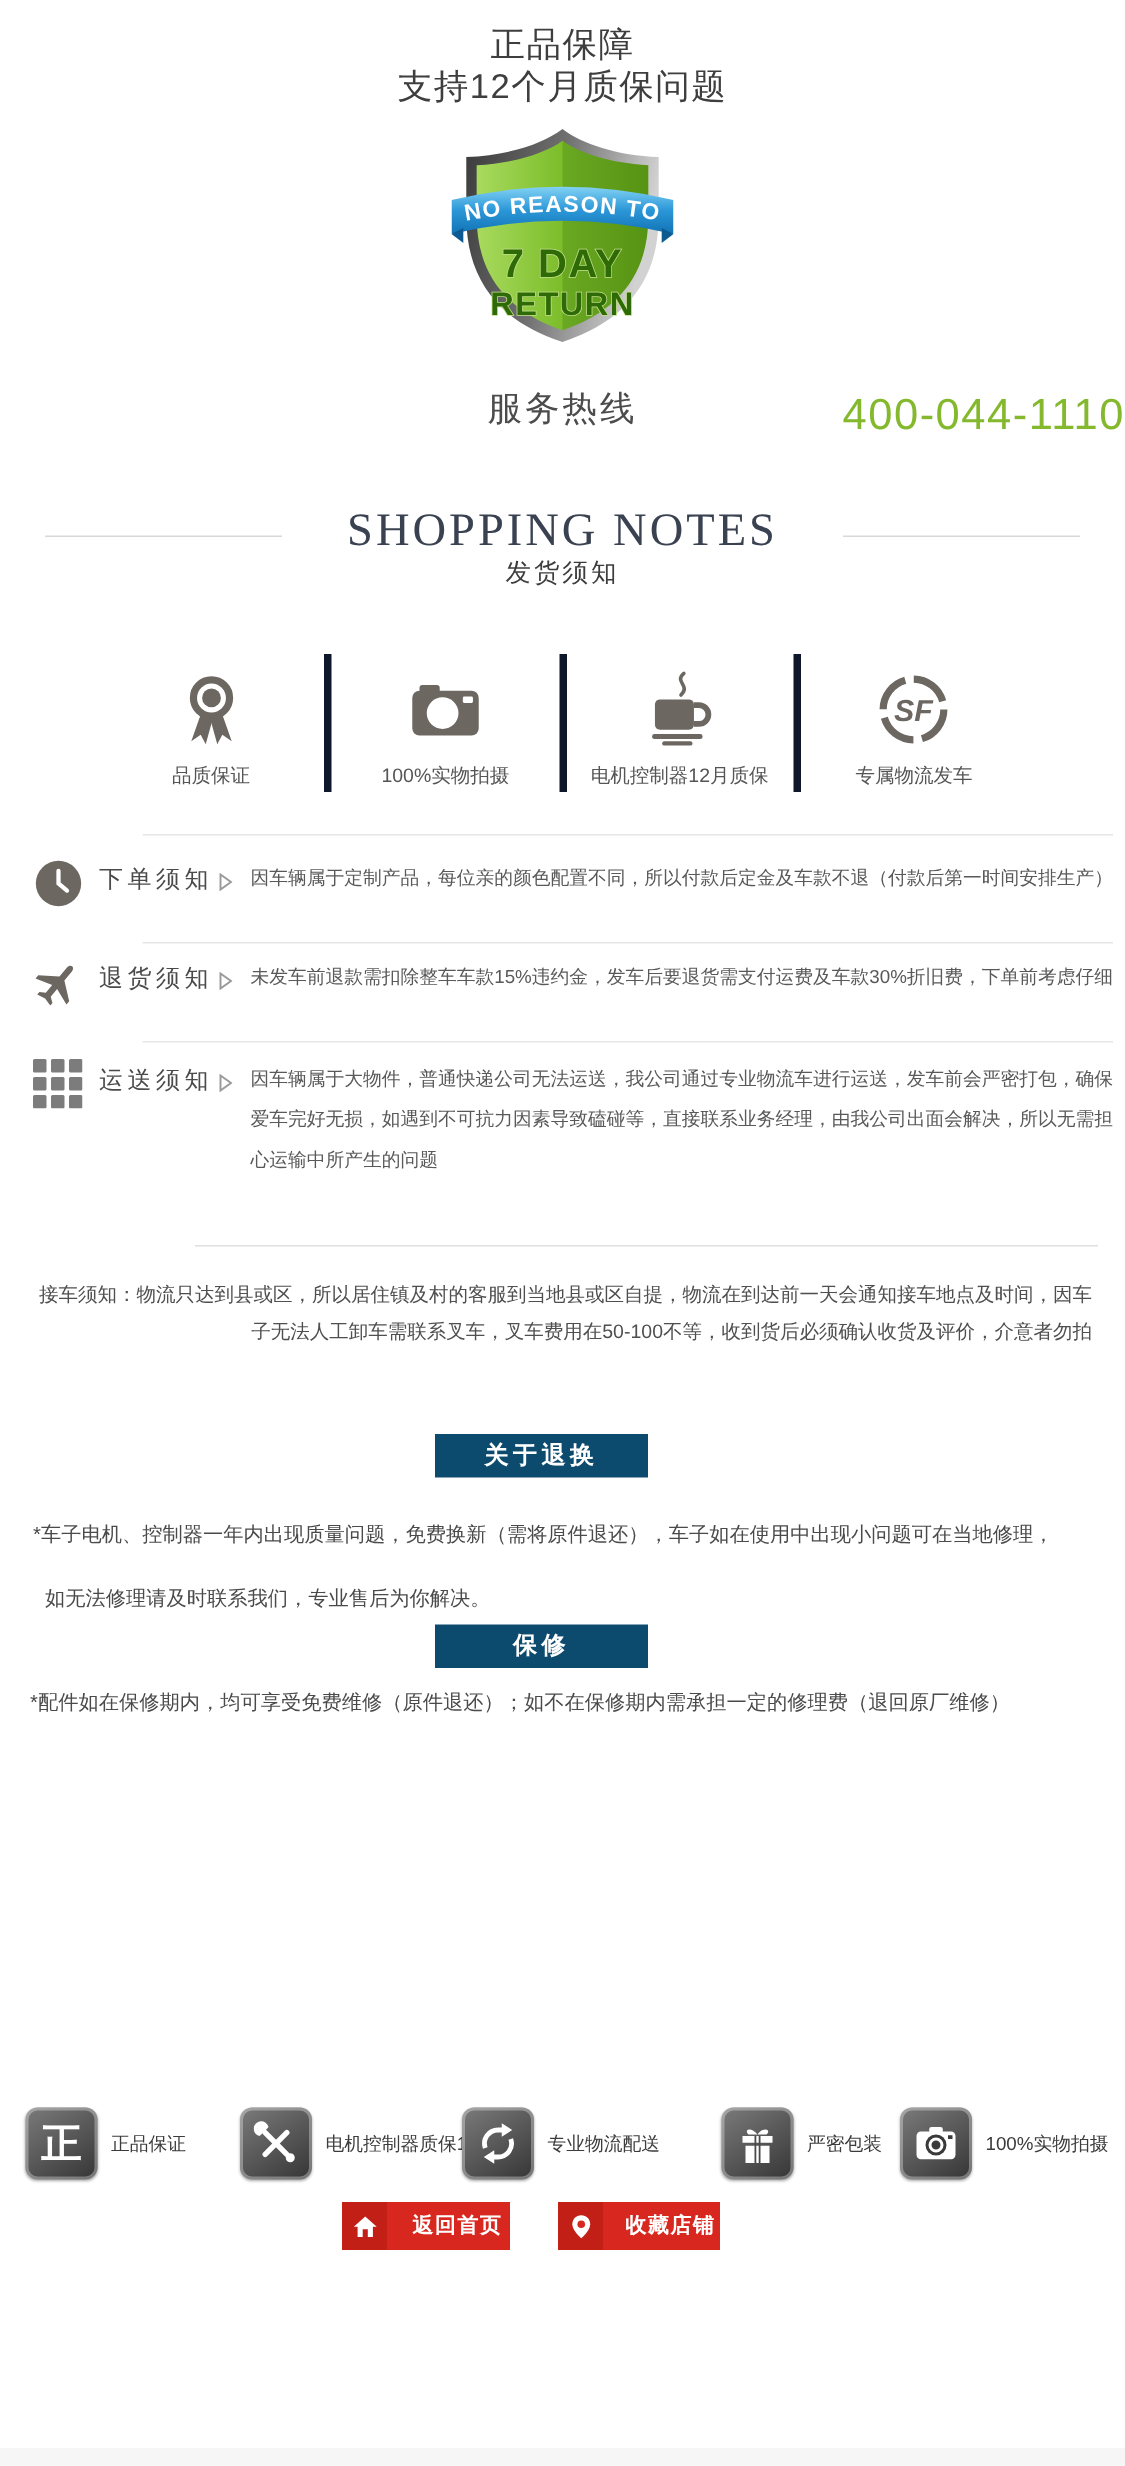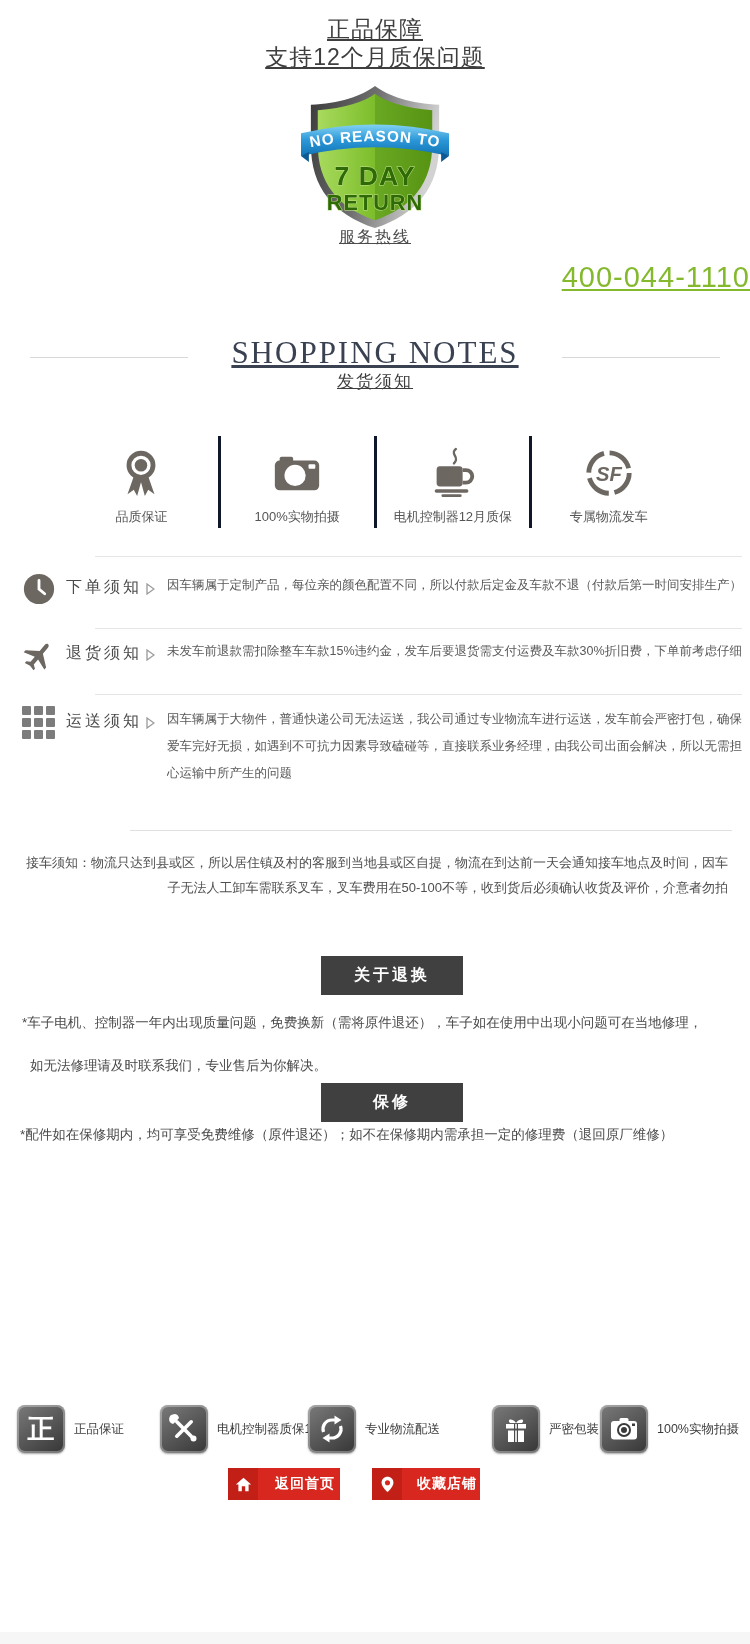--- a/index.html
+++ b/index.html
@@ -1,67 +1,67 @@
 <!DOCTYPE html>
 <html><head>
 <meta charset="utf-8">
 <style>
   html,body{margin:0;padding:0;background:#fff;}
   .page{position:relative;width:750px;height:1644px;background:#fff;overflow:hidden;
         font-family:"Liberation Sans", sans-serif;}
   .abs{position:absolute;}
-  .ctr{left:0;right:0;text-align:center;text-decoration:underline;}
+  .ctr{left:0;right:0;text-align:center;}
 
   
   .title1{top:14px;font-size:23px;color:#3e3e3e;font-weight:500;letter-spacing:1px;}
   .title2{top:42px;font-size:23px;color:#3e3e3e;font-weight:500;letter-spacing:1px;}
 
   .badge-wrap{top:82px;left:301px;width:148px;height:150px;}
 
-  .hotline-label{top:227px;font-size:16px;color:#4c4c4c;letter-spacing:2px;}
+  .hotline-label{top:257px;font-size:23px;color:#4c4c4c;letter-spacing:2px;}
   .hotline-number{top:261px;font-size:29px;color:#84b92e;letter-spacing:1px;text-align:right;}
 
   
   .sn-title{top:335px;font-family:"Liberation Serif", serif;font-size:31px;color:#3a4252;letter-spacing:2px;}
   .sn-line{top:357px;height:1px;background:#d8d8d8;width:158px;}
   .sn-line.l{left:30px;} .sn-line.r{left:562px;}
   .sn-cn{top:370px;font-size:17px;color:#3d3d3d;letter-spacing:2px;}
 
   
   .features{top:436px;left:65px;width:620px;height:92px;display:flex;}
   .feature{flex:1;display:flex;flex-direction:column;align-items:center;justify-content:flex-end;gap:9px;padding-bottom:2px;}
-  .feature + .feature{border-left:3px solid #0f172a;}
+  .feature + .feature{border-left:5px solid #0f172a;}
   .f-icon{height:58px;display:flex;align-items:flex-end;justify-content:center;}
   .f-label{font-size:13px;color:#555;}
 
   
   .hr{height:1px;background:#e6e6e6;left:95px;right:8px;}
   .hr1{top:556px;} .hr2{top:628px;} .hr3{top:694px;}
   .hr4{top:830px;left:130px;right:18px;background:#e0e0e0;}
   .notice{left:22px;right:4px;display:flex;align-items:flex-start;}
   .n1{top:572px;} .n2{top:638px;} .n3{top:706px;}
   .n-icon{width:38px;display:flex;justify-content:flex-start;}
   .n-label{margin-left:6px;font-size:16px;color:#4a4a4a;letter-spacing:3px;line-height:30px;white-space:nowrap;font-weight:500;}
   .n-arrow{margin-left:4px;margin-top:9px;}
   .n-text{margin-left:12px;font-size:12.5px;color:#595959;line-height:27px;}
   .nowrap{white-space:nowrap;}
   .n3 .n-text{width:575px;}
 
   .pickup{top:850px;left:22px;width:706px;text-align:right;font-size:13px;line-height:25px;color:#4f4f4f;}
 
-  .banner{left:290px;width:142px;height:39px;background:#404040;color:#fff;font-size:16px;font-weight:bold;
-          display:flex;align-items:center;justify-content:center;letter-spacing:3px;margin-left:31px;}
+  .banner{left:290px;width:142px;height:29px;background:#0c4a6e;color:#fff;font-size:16px;font-weight:bold;
+          display:flex;align-items:center;justify-content:center;letter-spacing:3px;}
   .banner1{top:956px;} .banner2{top:1083px;}
   .ret1{top:1014px;left:22px;font-size:13.5px;color:#4a4a4a;}
   .ret2{top:1057px;left:30px;font-size:13.5px;color:#4a4a4a;}
   .warr{top:1126px;left:20px;font-size:13.5px;color:#4a4a4a;}
 
   
   .sb{top:1404px;display:flex;align-items:center;gap:9px;height:50px;}
-  .sb0{left:17px;} .sb1{left:160px;} .sb2{left:308px;} .sb3{left:449px;padding-left:43px;} .sb4{left:600px;}
+  .sb0{left:17px;} .sb1{left:160px;} .sb2{left:308px;} .sb3{left:438px;padding-left:43px;} .sb4{left:600px;}
   .sq{width:48px;height:48px;border-radius:8px;background:linear-gradient(145deg,#7b7b7b,#353535);
       box-shadow:inset 0 0 0 2px rgba(255,255,255,.32), 0 1px 2px rgba(0,0,0,.35);
       display:flex;align-items:center;justify-content:center;flex:none;}
   .sb-label{font-size:12.5px;color:#3c3c3c;white-space:nowrap;}
   .zheng{color:#fff;font-size:27px;font-weight:bold;line-height:1;}
 
   
   .fbtn{top:1468px;height:32px;display:flex;align-items:center;background:#d7271e;color:#fff;
         font-size:14px;font-weight:bold;box-sizing:border-box;cursor:pointer;gap:12px;}
   .fbtn1{left:228px;width:112px;} .fbtn2{left:372px;width:108px;}

